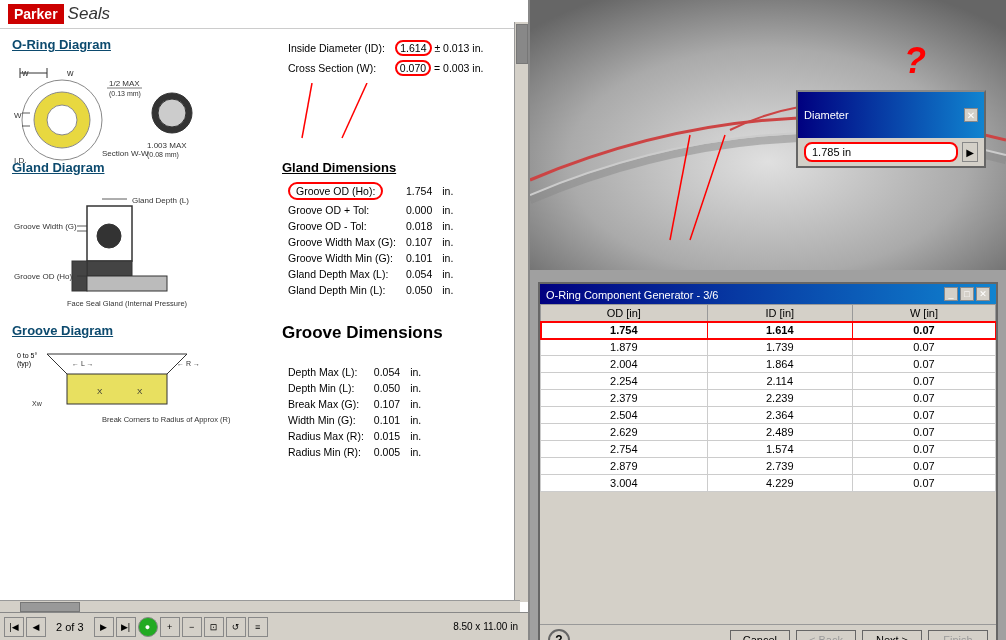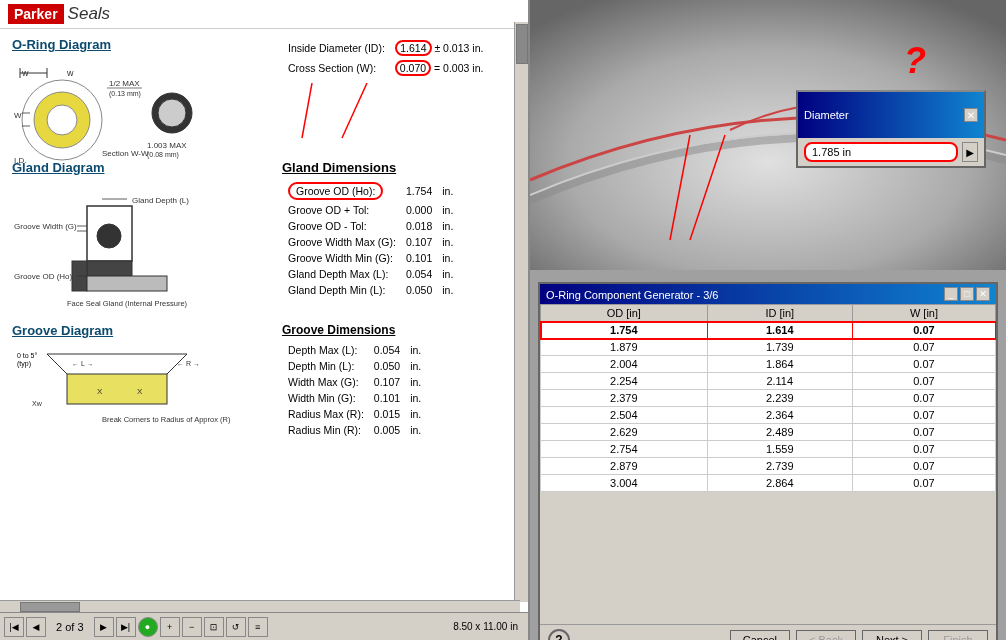--- a/index.html
+++ b/index.html
@@ -320,24 +320,23 @@
     }
 
     .gland-dim-title {
       font-size: 13px;
       font-weight: bold;
       text-decoration: underline;
       margin-bottom: 4px;
     }
 
     .groove-dimensions-title {
-      font-size: 12px;
-      font-weight: bold;
-      text-decoration: underline;
-      margin-bottom: 4px;
+      font-size: 17px;
+      font-weight: bold;
+      margin-bottom: 20px;
     }
 
     
     .h-scrollbar {
       position: absolute;
       bottom: 28px; left: 0;
       width: 520px; height: 12px;
       background: #d4d0c8;
       border-top: 1px solid #999;
       display: flex;
@@ -545,21 +544,21 @@
             <td>Depth Max (L):</td>
             <td class="val">0.054</td>
             <td>in.</td>
           </tr>
           <tr>
             <td>Depth Min (L):</td>
             <td class="val">0.050</td>
             <td>in.</td>
           </tr>
           <tr>
-            <td>Width Max (G):</td>
+            <td>Break Max (G):</td>
             <td class="val">0.107</td>
             <td>in.</td>
           </tr>
           <tr>
             <td>Width Min (G):</td>
             <td class="val">0.101</td>
             <td>in.</td>
           </tr>
           <tr>
             <td>Radius Max (R):</td>
@@ -706,31 +705,31 @@
                   <td>2.364</td>
                   <td>0.07</td>
                 </tr>
                 <tr>
                   <td>2.629</td>
                   <td>2.489</td>
                   <td>0.07</td>
                 </tr>
                 <tr>
                   <td>2.754</td>
-                  <td>1.559</td>
+                  <td>1.574</td>
                   <td>0.07</td>
                 </tr>
                 <tr>
                   <td>2.879</td>
                   <td>2.739</td>
                   <td>0.07</td>
                 </tr>
                 <tr>
                   <td>3.004</td>
-                  <td>2.864</td>
+                  <td>4.229</td>
                   <td>0.07</td>
                 </tr>
               </tbody>
           </table>
         </div>
       </div>
     </div>
 
     <div class="comp-gen-footer">
       <div class="help-icon">?</div>

